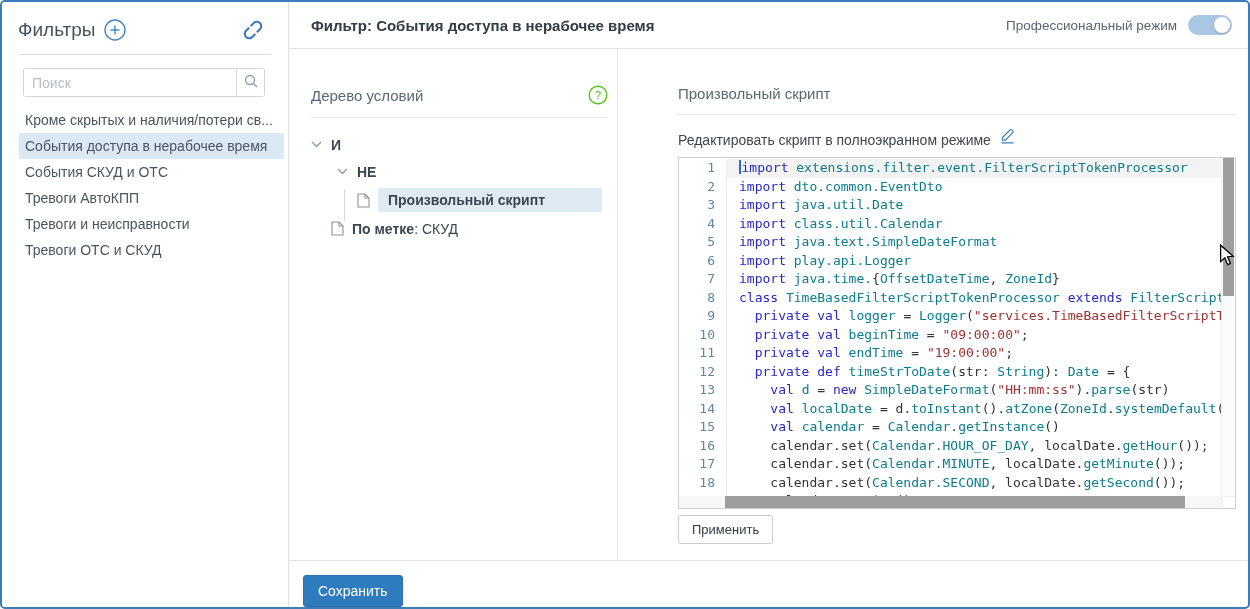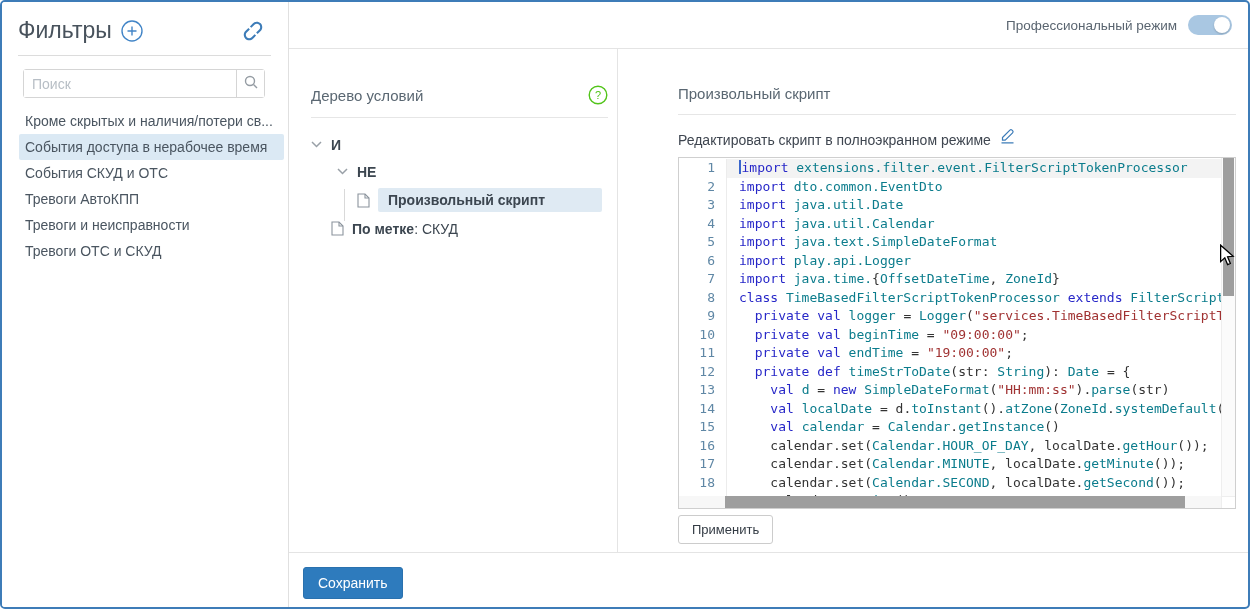--- a/index.html
+++ b/index.html
@@ -14,21 +14,21 @@
     border-radius: 5px;
     display: flex;
     background: #fff;
     overflow: hidden;
     position: relative;
   }
 
   
   .sidebar { width: 287px; border-right: 1px solid #e0e0e0; background: #fff; flex: none; }
   .sidebar-header { display: flex; align-items: center; padding: 15px 22px 11px 16px; }
-  .sidebar-title { font-size: 23px; color: #48525c; }
+  .sidebar-title { font-size: 19px; color: #48525c; }
   .plus-icon { margin-left: 9px; width: 22px; height: 22px; cursor: pointer; }
   .chain-icon { margin-left: auto; width: 26px; height: 26px; cursor: pointer; transform: rotate(-45deg); }
   .sidebar-divider { border-top: 1px solid #dcdcdc; margin: 0 17px 0 16px; }
   .search-box { display: flex; align-items: stretch; height: 29px; margin: 13px 23px 10px 21px;
     border: 1px solid #d5d5d5; border-radius: 3px; background: #fff; }
   .search-input { flex: 1; border: 0; outline: none; padding: 0 8px; font-size: 14px; color: #4a5560; min-width: 0; }
   .search-input::placeholder { color: #b7bec5; }
   .search-btn { width: 28px; border: 0; border-left: 1px solid #d5d5d5; background: #fff;
     display: flex; align-items: center; justify-content: center; cursor: pointer; }
   .filter-list { margin-top: 4px; }
@@ -94,21 +94,21 @@
   .hscrollbar .thumb { position: absolute; left: 46px; top: 0; bottom: 0; width: 460px; background: #9e9e9e; cursor: pointer; }
   .scroll-corner { position: absolute; right: 0; bottom: 0; width: 14px; height: 12px; background: #fff; border-left: 1px solid #eee; border-top: 1px solid #eee; }
   .mouse-cursor { position: absolute; right: -1px; top: 86px; z-index: 6; pointer-events: none; }
 
   .apply-btn { margin-top: 6px; width: fit-content; padding: 6px 13px; font-size: 13px;
     color: #333b44; background: #fff; border: 1px solid #cccccc; border-radius: 3px; cursor: pointer;
     font-family: "Liberation Sans", sans-serif; }
 
   .footer-wrap { flex: none; }
   .footer-divider { border-top: 1px solid #e4e4e4; }
-  .footer { padding: 14px 0 8px 14px; text-decoration: underline; }
+  .footer { padding: 14px 0 0 14px; text-decoration: underline; }
   .save-btn { padding: 7px 14px; font-size: 14px; color: #fff; background: #2e7bbd;
     border: 1px solid #2a71ae; border-radius: 3px; cursor: pointer; font-family: "Liberation Sans", sans-serif; }
 </style>
 </head>
 <body>
 
 <div class="app">
 
   <aside class="sidebar">
     <div class="sidebar-header">
@@ -143,20 +143,21 @@
         <div class="filter-item selected">События доступа в нерабочее время</div>
         <div class="filter-item">События СКУД и ОТС</div>
         <div class="filter-item">Тревоги АвтоКПП</div>
         <div class="filter-item">Тревоги и неисправности</div>
         <div class="filter-item">Тревоги ОТС и СКУД</div>
       </div>
   </aside>
 
   <main class="main">
     <div class="main-header">
+      <span class="main-title">Фильтр: События доступа в нерабочее время</span>
       <div class="pro-mode">
         <span class="pro-mode-label">Профессиональный режим</span>
         <div class="toggle">
             <div class="knob"></div>
           </div>
       </div>
     </div>
 
     <div class="content">
 
@@ -225,21 +226,21 @@
               </svg>
           </span>
         </div>
 
         <div class="editor">
           <div class="code-scroll">
             <div class="code-lines">
                 <div class="code-row"><span class="ln">1</span><span class="code current"><span class="caret"></span><span class="tk-k">import</span><span class="tk-p"> </span><span class="tk-t">extensions.filter.event.FilterScriptTokenProcessor</span></span></div>
                 <div class="code-row"><span class="ln">2</span><span class="code"><span class="tk-k">import</span><span class="tk-p"> </span><span class="tk-t">dto.common.EventDto</span></span></div>
                 <div class="code-row"><span class="ln">3</span><span class="code"><span class="tk-k">import</span><span class="tk-p"> </span><span class="tk-t">java.util.Date</span></span></div>
-                <div class="code-row"><span class="ln">4</span><span class="code"><span class="tk-k">import</span><span class="tk-p"> </span><span class="tk-t">java.util.Calendar</span></span></div>
+                <div class="code-row"><span class="ln">4</span><span class="code"><span class="tk-k">import</span><span class="tk-p"> </span><span class="tk-t">class.util.Calendar</span></span></div>
                 <div class="code-row"><span class="ln">5</span><span class="code"><span class="tk-k">import</span><span class="tk-p"> </span><span class="tk-t">java.text.SimpleDateFormat</span></span></div>
                 <div class="code-row"><span class="ln">6</span><span class="code"><span class="tk-k">import</span><span class="tk-p"> </span><span class="tk-t">play.api.Logger</span></span></div>
                 <div class="code-row"><span class="ln">7</span><span class="code"><span class="tk-k">import</span><span class="tk-p"> </span><span class="tk-t">java.time.</span><span class="tk-p">{</span><span class="tk-t">OffsetDateTime</span><span class="tk-p">, </span><span class="tk-t">ZoneId</span><span class="tk-p">}</span></span></div>
                 <div class="code-row"><span class="ln">8</span><span class="code"><span class="tk-k">class</span><span class="tk-p"> </span><span class="tk-t">TimeBasedFilterScriptTokenProcessor</span><span class="tk-p"> </span><span class="tk-k">extends</span><span class="tk-p"> </span><span class="tk-t">FilterScriptTokenProcessor</span></span></div>
                 <div class="code-row"><span class="ln">9</span><span class="code"><span class="tk-p">  </span><span class="tk-k">private</span><span class="tk-p"> </span><span class="tk-k">val</span><span class="tk-p"> </span><span class="tk-t">logger</span><span class="tk-p"> = </span><span class="tk-t">Logger</span><span class="tk-p">(</span><span class="tk-s">"services.TimeBasedFilterScriptTokenProcessor"</span></span></div>
                 <div class="code-row"><span class="ln">10</span><span class="code"><span class="tk-p">  </span><span class="tk-k">private</span><span class="tk-p"> </span><span class="tk-k">val</span><span class="tk-p"> </span><span class="tk-t">beginTime</span><span class="tk-p"> = </span><span class="tk-s">"09:00:00"</span><span class="tk-p">;</span></span></div>
                 <div class="code-row"><span class="ln">11</span><span class="code"><span class="tk-p">  </span><span class="tk-k">private</span><span class="tk-p"> </span><span class="tk-k">val</span><span class="tk-p"> </span><span class="tk-t">endTime</span><span class="tk-p"> = </span><span class="tk-s">"19:00:00"</span><span class="tk-p">;</span></span></div>
                 <div class="code-row"><span class="ln">12</span><span class="code"><span class="tk-p">  </span><span class="tk-k">private</span><span class="tk-p"> </span><span class="tk-k">def</span><span class="tk-p"> </span><span class="tk-t">timeStrToDate</span><span class="tk-p">(str: </span><span class="tk-t">String</span><span class="tk-p">): </span><span class="tk-t">Date</span><span class="tk-p"> = {</span></span></div>
                 <div class="code-row"><span class="ln">13</span><span class="code"><span class="tk-p">    </span><span class="tk-k">val</span><span class="tk-p"> </span><span class="tk-t">d</span><span class="tk-p"> = </span><span class="tk-k">new</span><span class="tk-p"> </span><span class="tk-t">SimpleDateFormat</span><span class="tk-p">(</span><span class="tk-s">"HH:mm:ss"</span><span class="tk-p">).</span><span class="tk-t">parse</span><span class="tk-p">(str)</span></span></div>
                 <div class="code-row"><span class="ln">14</span><span class="code"><span class="tk-p">    </span><span class="tk-k">val</span><span class="tk-p"> </span><span class="tk-t">localDate</span><span class="tk-p"> = d.</span><span class="tk-t">toInstant</span><span class="tk-p">().</span><span class="tk-t">atZone</span><span class="tk-p">(</span><span class="tk-t">ZoneId</span><span class="tk-p">.</span><span class="tk-t">systemDefault</span><span class="tk-p">())</span></span></div>

